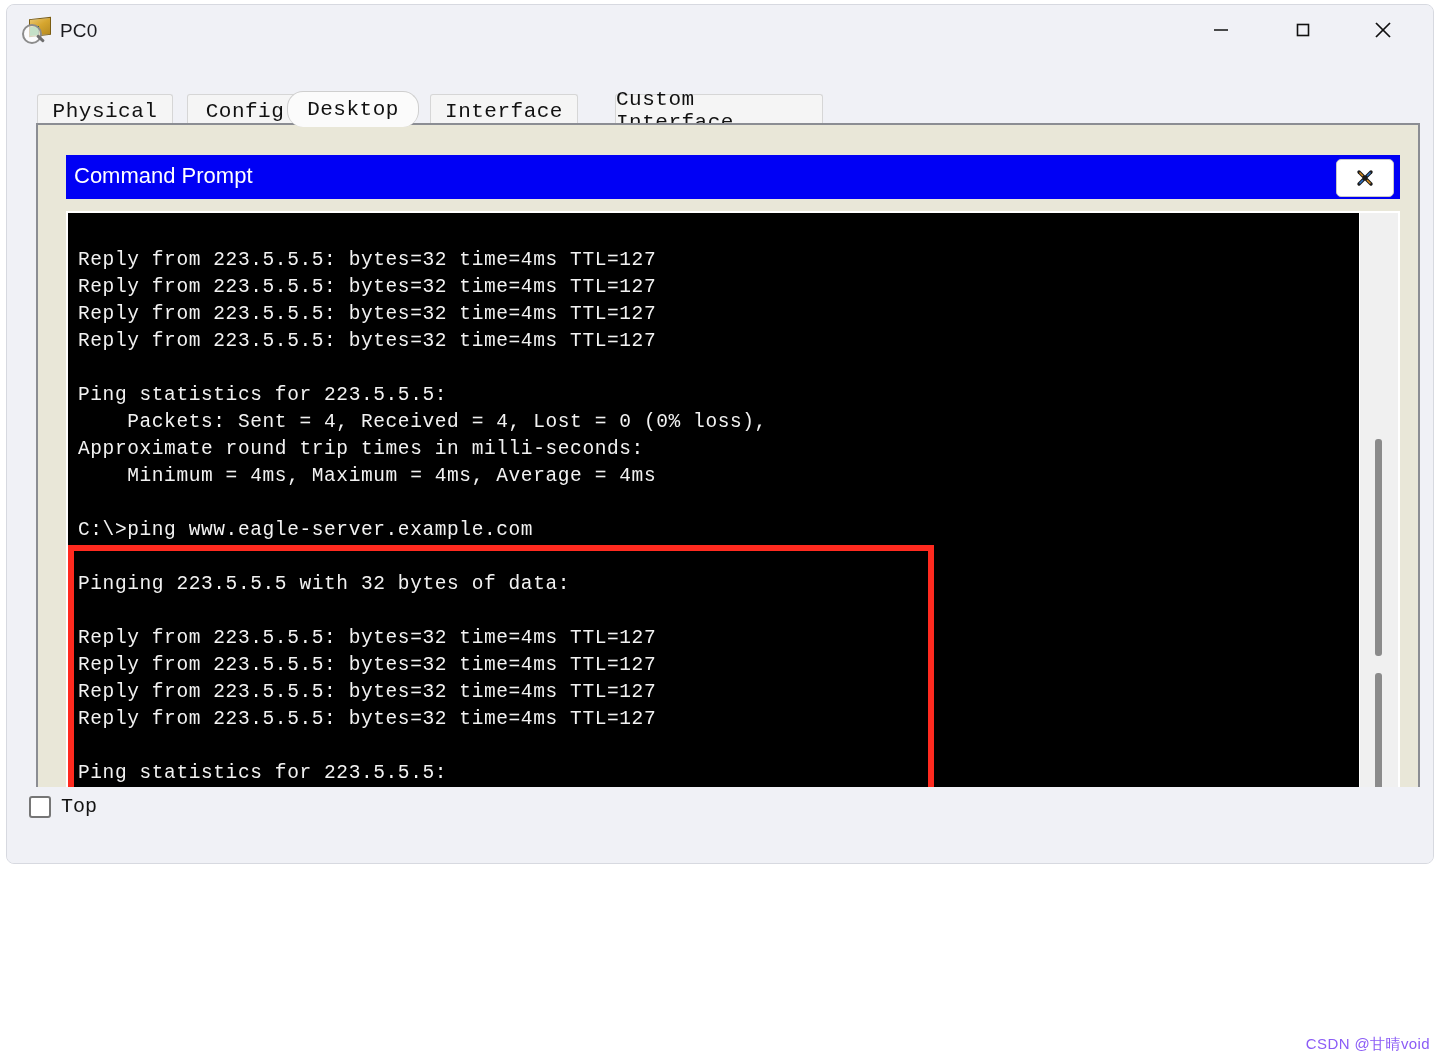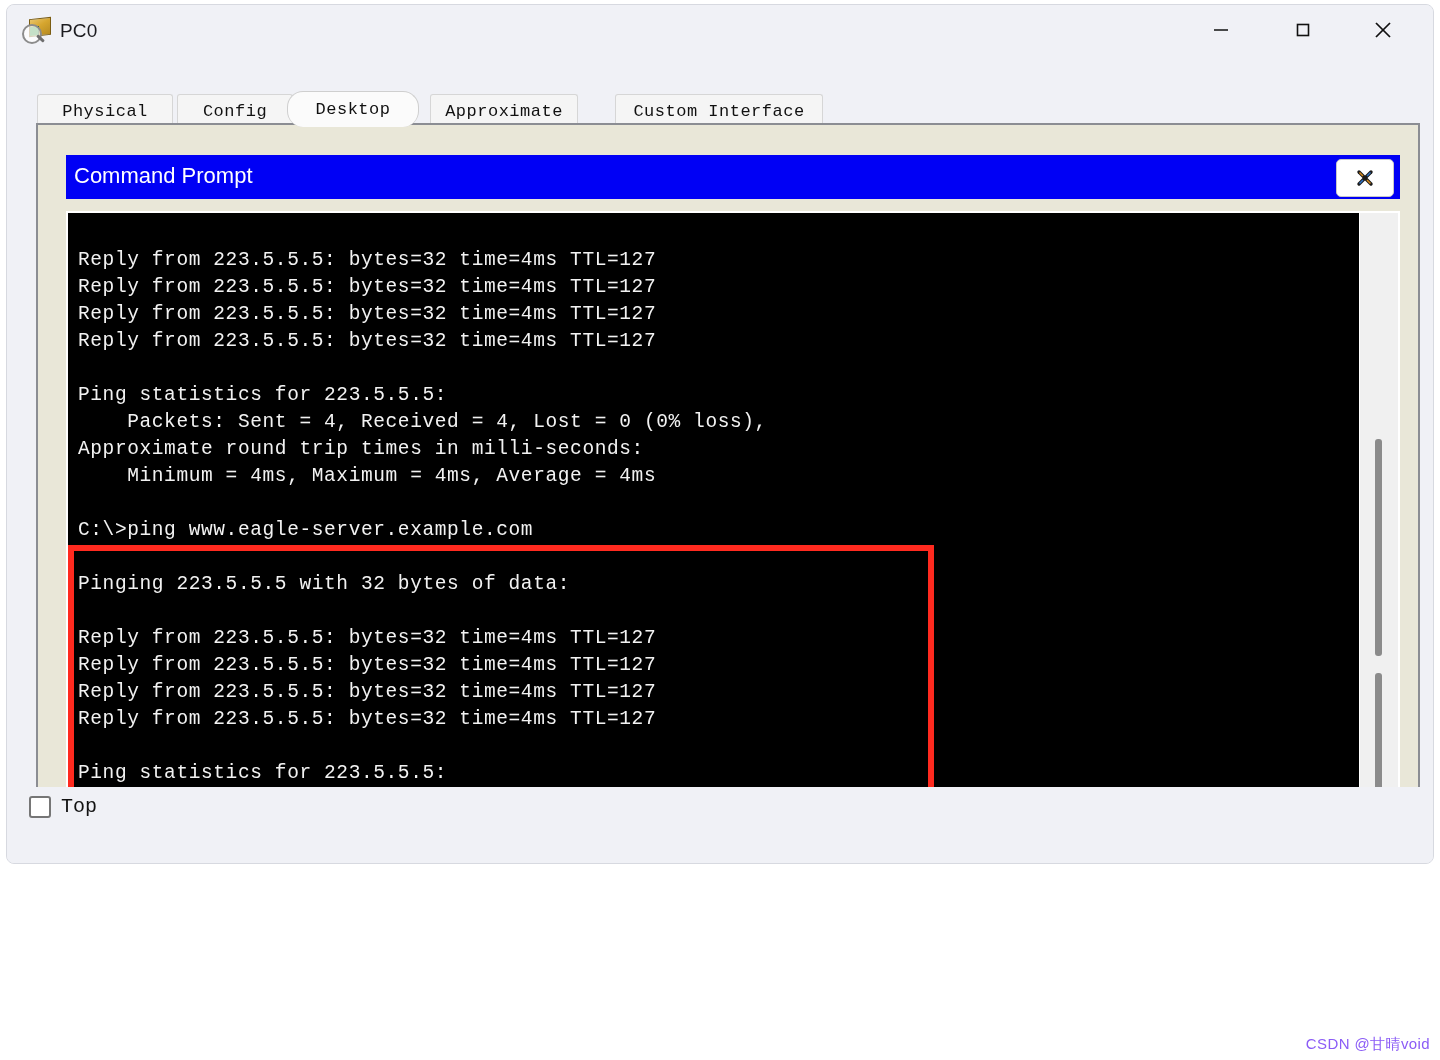--- a/index.html
+++ b/index.html
@@ -114,21 +114,21 @@
   }
   .tab {
     position: absolute;
     top: 3px;
     height: 33px;
     background: #f5f5f5;
     border: 1px solid #d6d6d6;
     border-bottom: none;
     border-radius: 3px 3px 0 0;
     font-family: "Liberation Mono", monospace;
-    font-size: 17px;
+    font-size: 21px;
     color: #111;
     display: flex;
     align-items: center;
     justify-content: center;
     box-sizing: border-box;
     letter-spacing: 0.5px;
   }
   .tab.active {
     top: 0;
     height: 36px;
@@ -333,28 +333,28 @@
         <line x1="5" y1="5" x2="19" y2="19" stroke="#111" stroke-width="1.7"></line>
         <line x1="19" y1="5" x2="5" y2="19" stroke="#111" stroke-width="1.7"></line>
       </svg>
     </div>
   </div>
 
   <div id="tabstrip">
     <div class="tab" style="left:30px; width:136px;">
       <span>Physical</span>
     </div>
-    <div class="tab" style="left:170px; width:116px;">
+    <div class="tab" style="left:180px; width:116px;">
       <span>Config</span>
     </div>
     <div class="tab active" style="left:280px; width:132px;border-radius:16px;">
       <span>Desktop</span>
     </div>
     <div class="tab" style="left:423px; width:148px;">
-      <span>Approximate</span>
+      <span>Interface</span>
     </div>
     <div class="tab" style="left:608px; width:208px;">
       <span>Custom Interface</span>
     </div>
   </div>
 
   <div id="content-panel">
 
     <div id="cmd-window">
 

